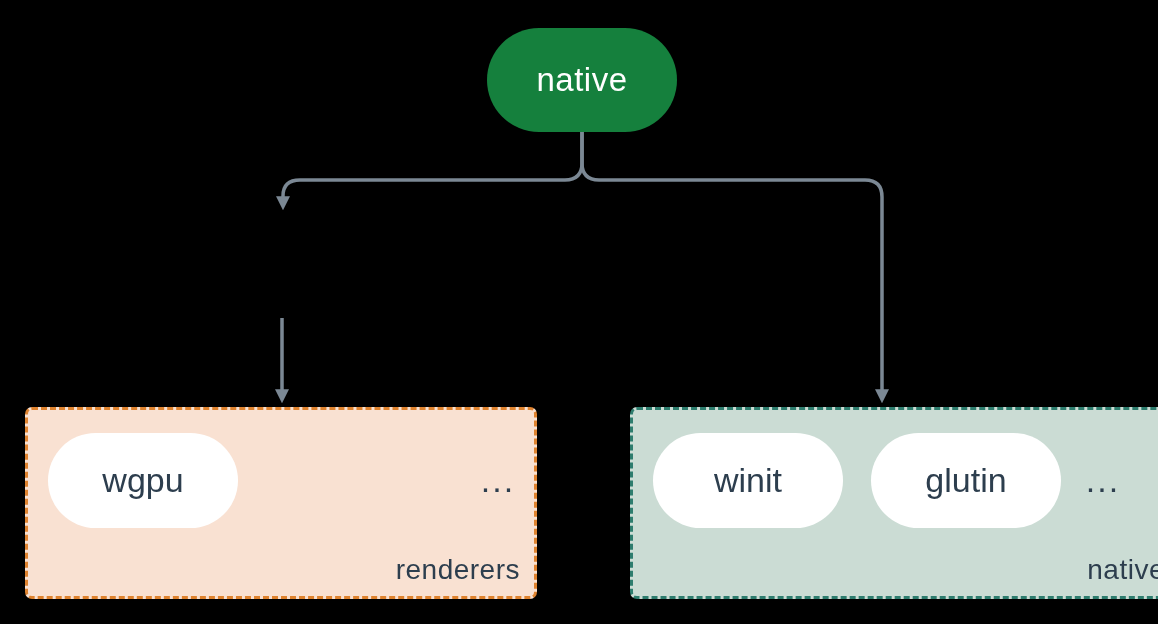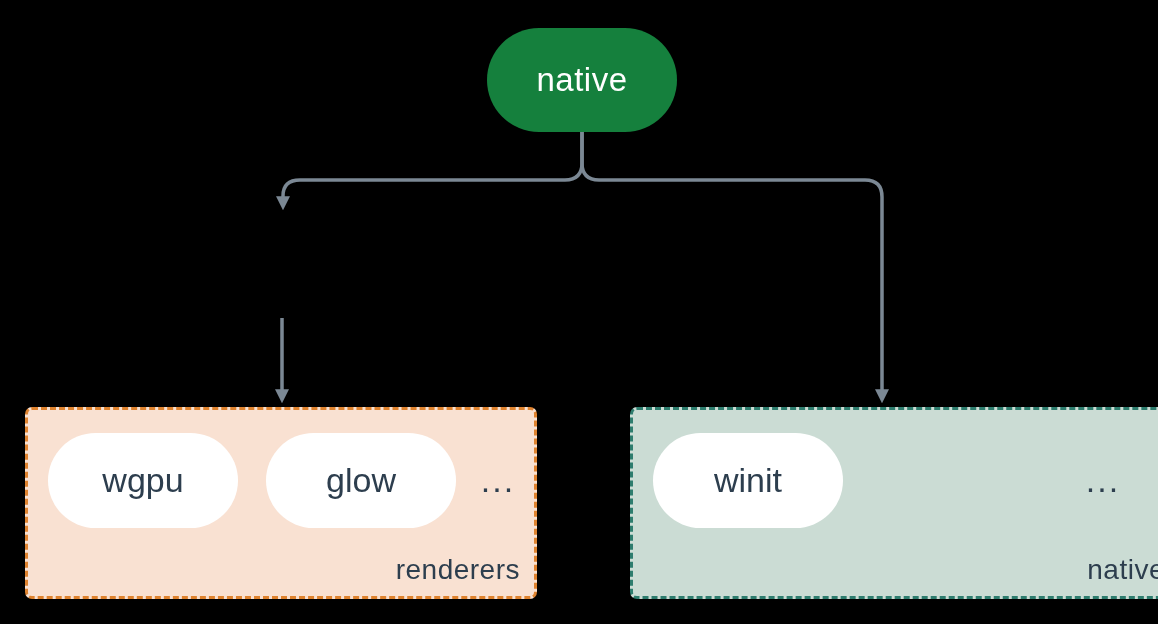--- a/index.html
+++ b/index.html
@@ -123,28 +123,28 @@
 
   <div class="node" id="node-native">
     <span>native</span>
   </div>
 
 
   <div class="group" id="group-renderers">
     <div class="item-pill pos-0">
       <span>wgpu</span>
     </div>
-    <div class="item-pill pos-1">
-      <span>glow</span>
-    </div>
     <div class="group-ellipsis">...</div>
     <div class="group-label">renderers</div>
   </div>
 
   <div class="group" id="group-shells">
     <div class="item-pill pos-0">
       <span>winit</span>
     </div>
+    <div class="item-pill pos-1">
+      <span>glutin</span>
+    </div>
     <div class="group-ellipsis">...</div>
     <div class="group-label">native</div>
   </div>
 
 </div>
 
 </body></html>

